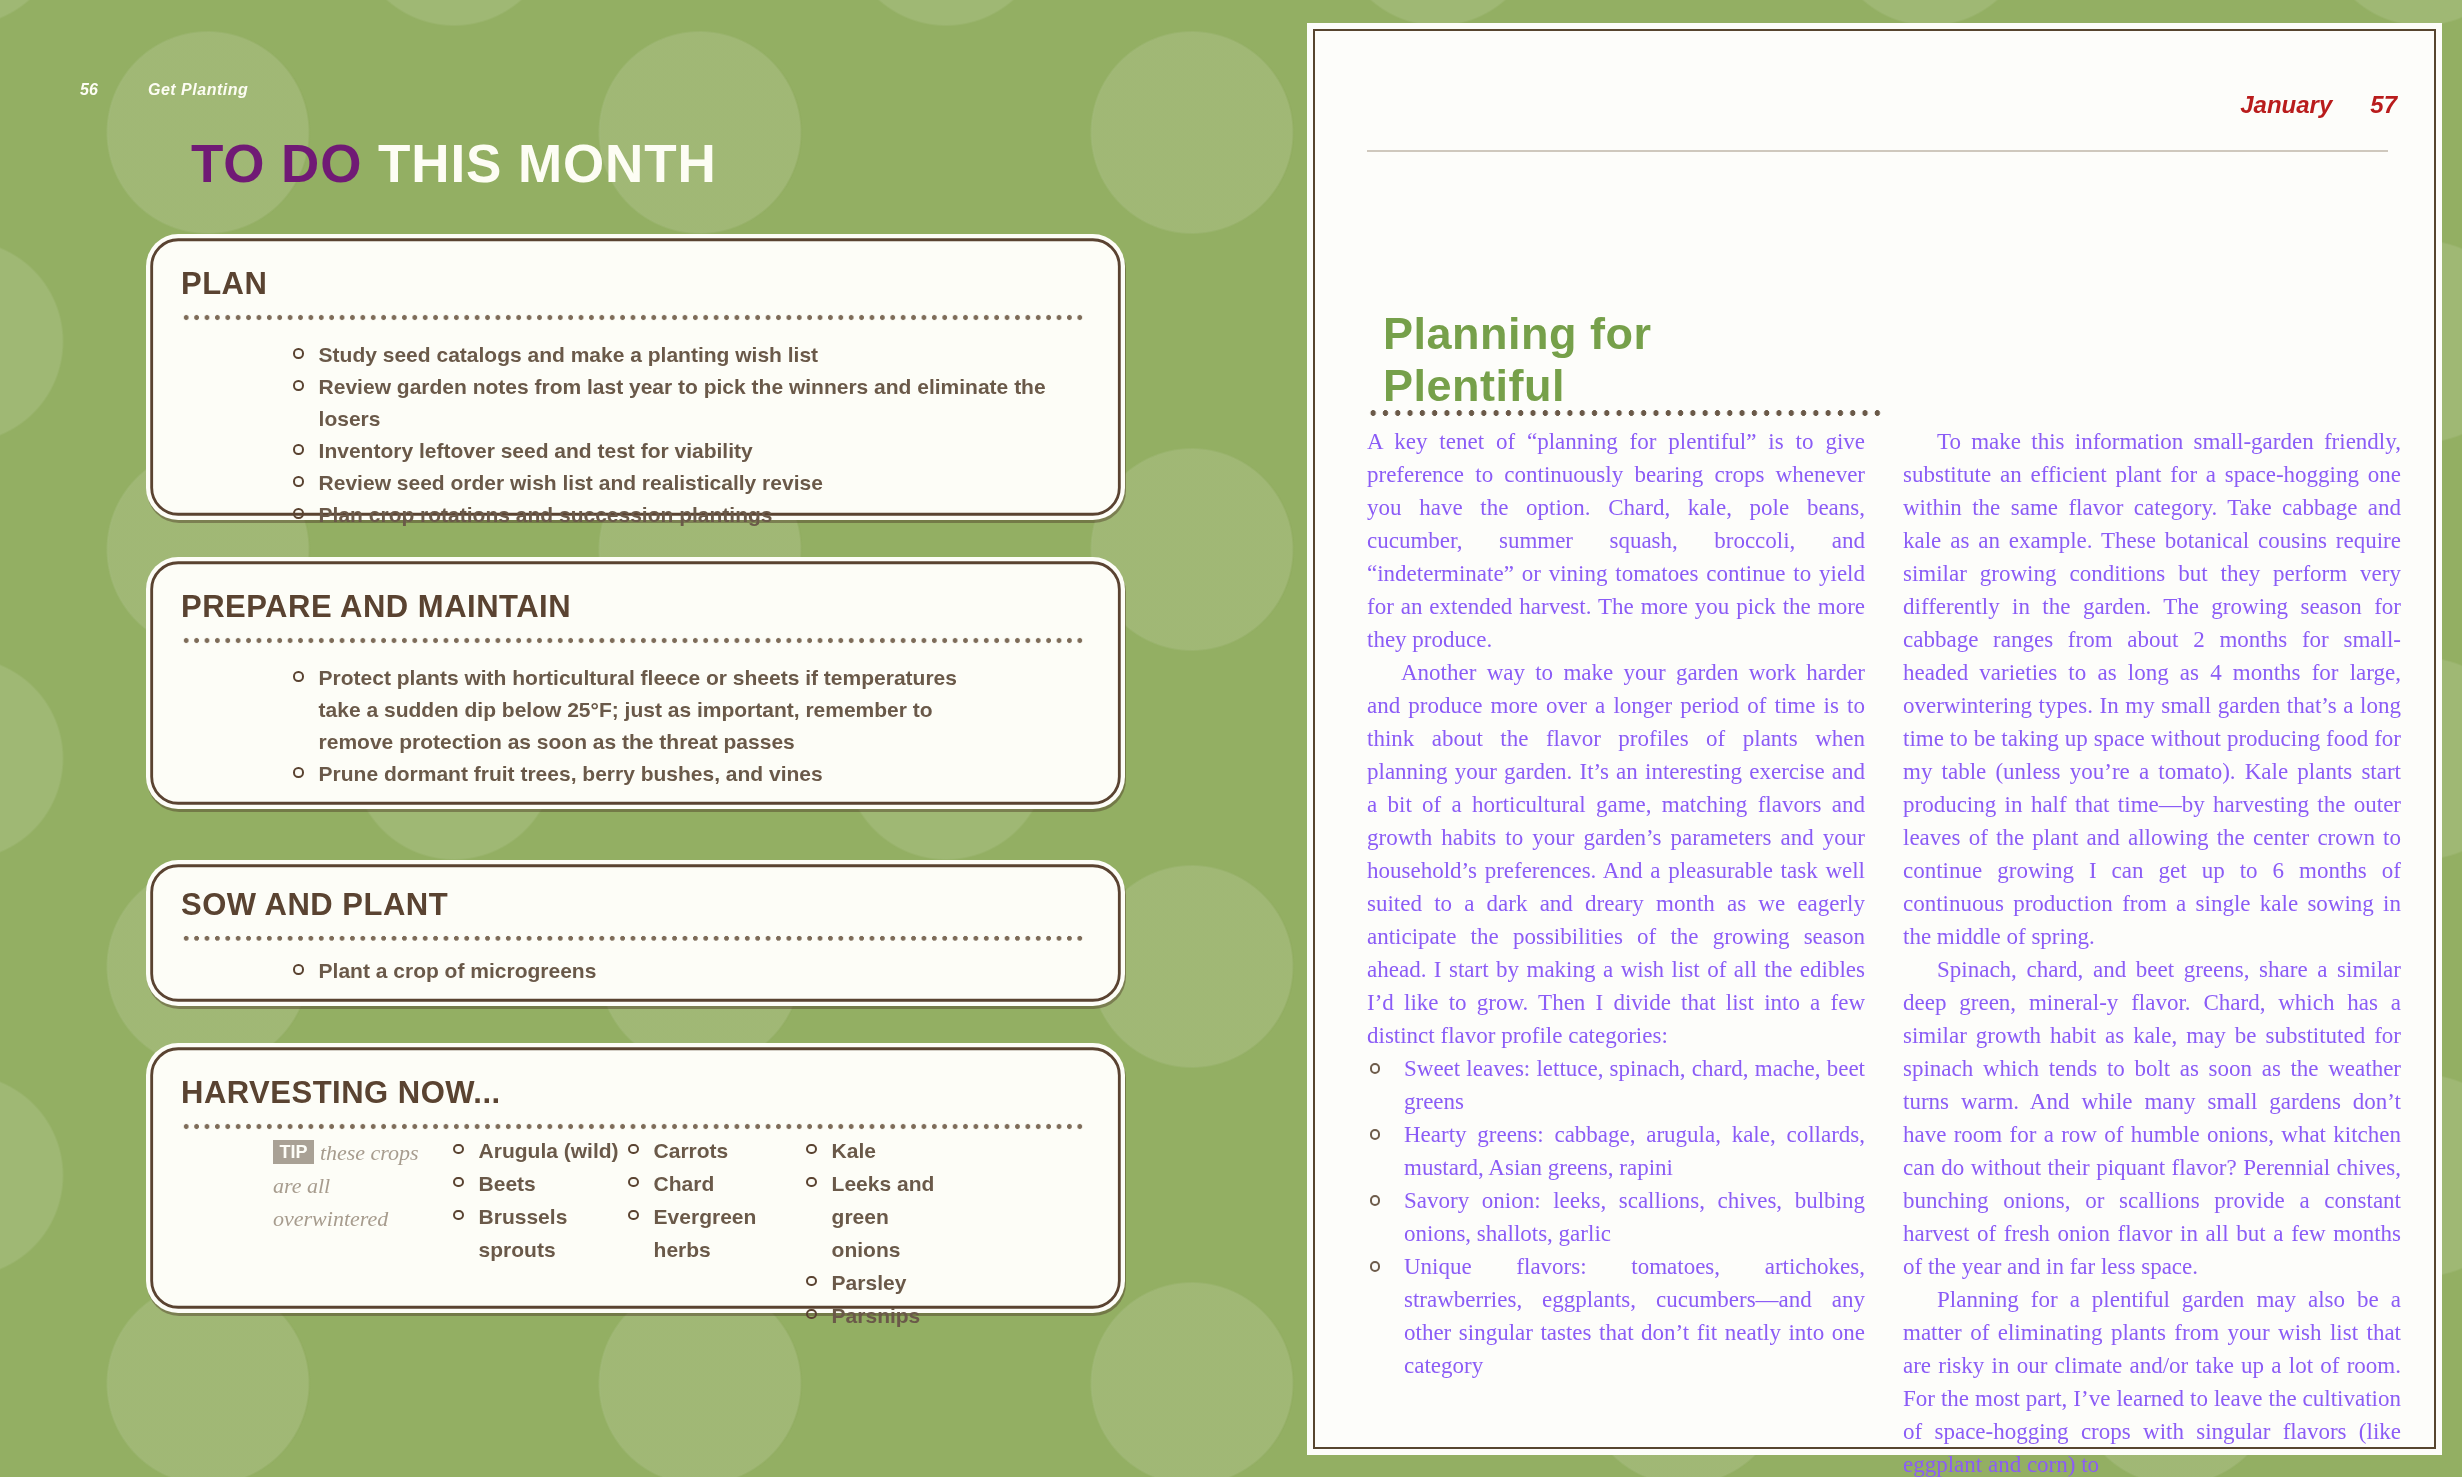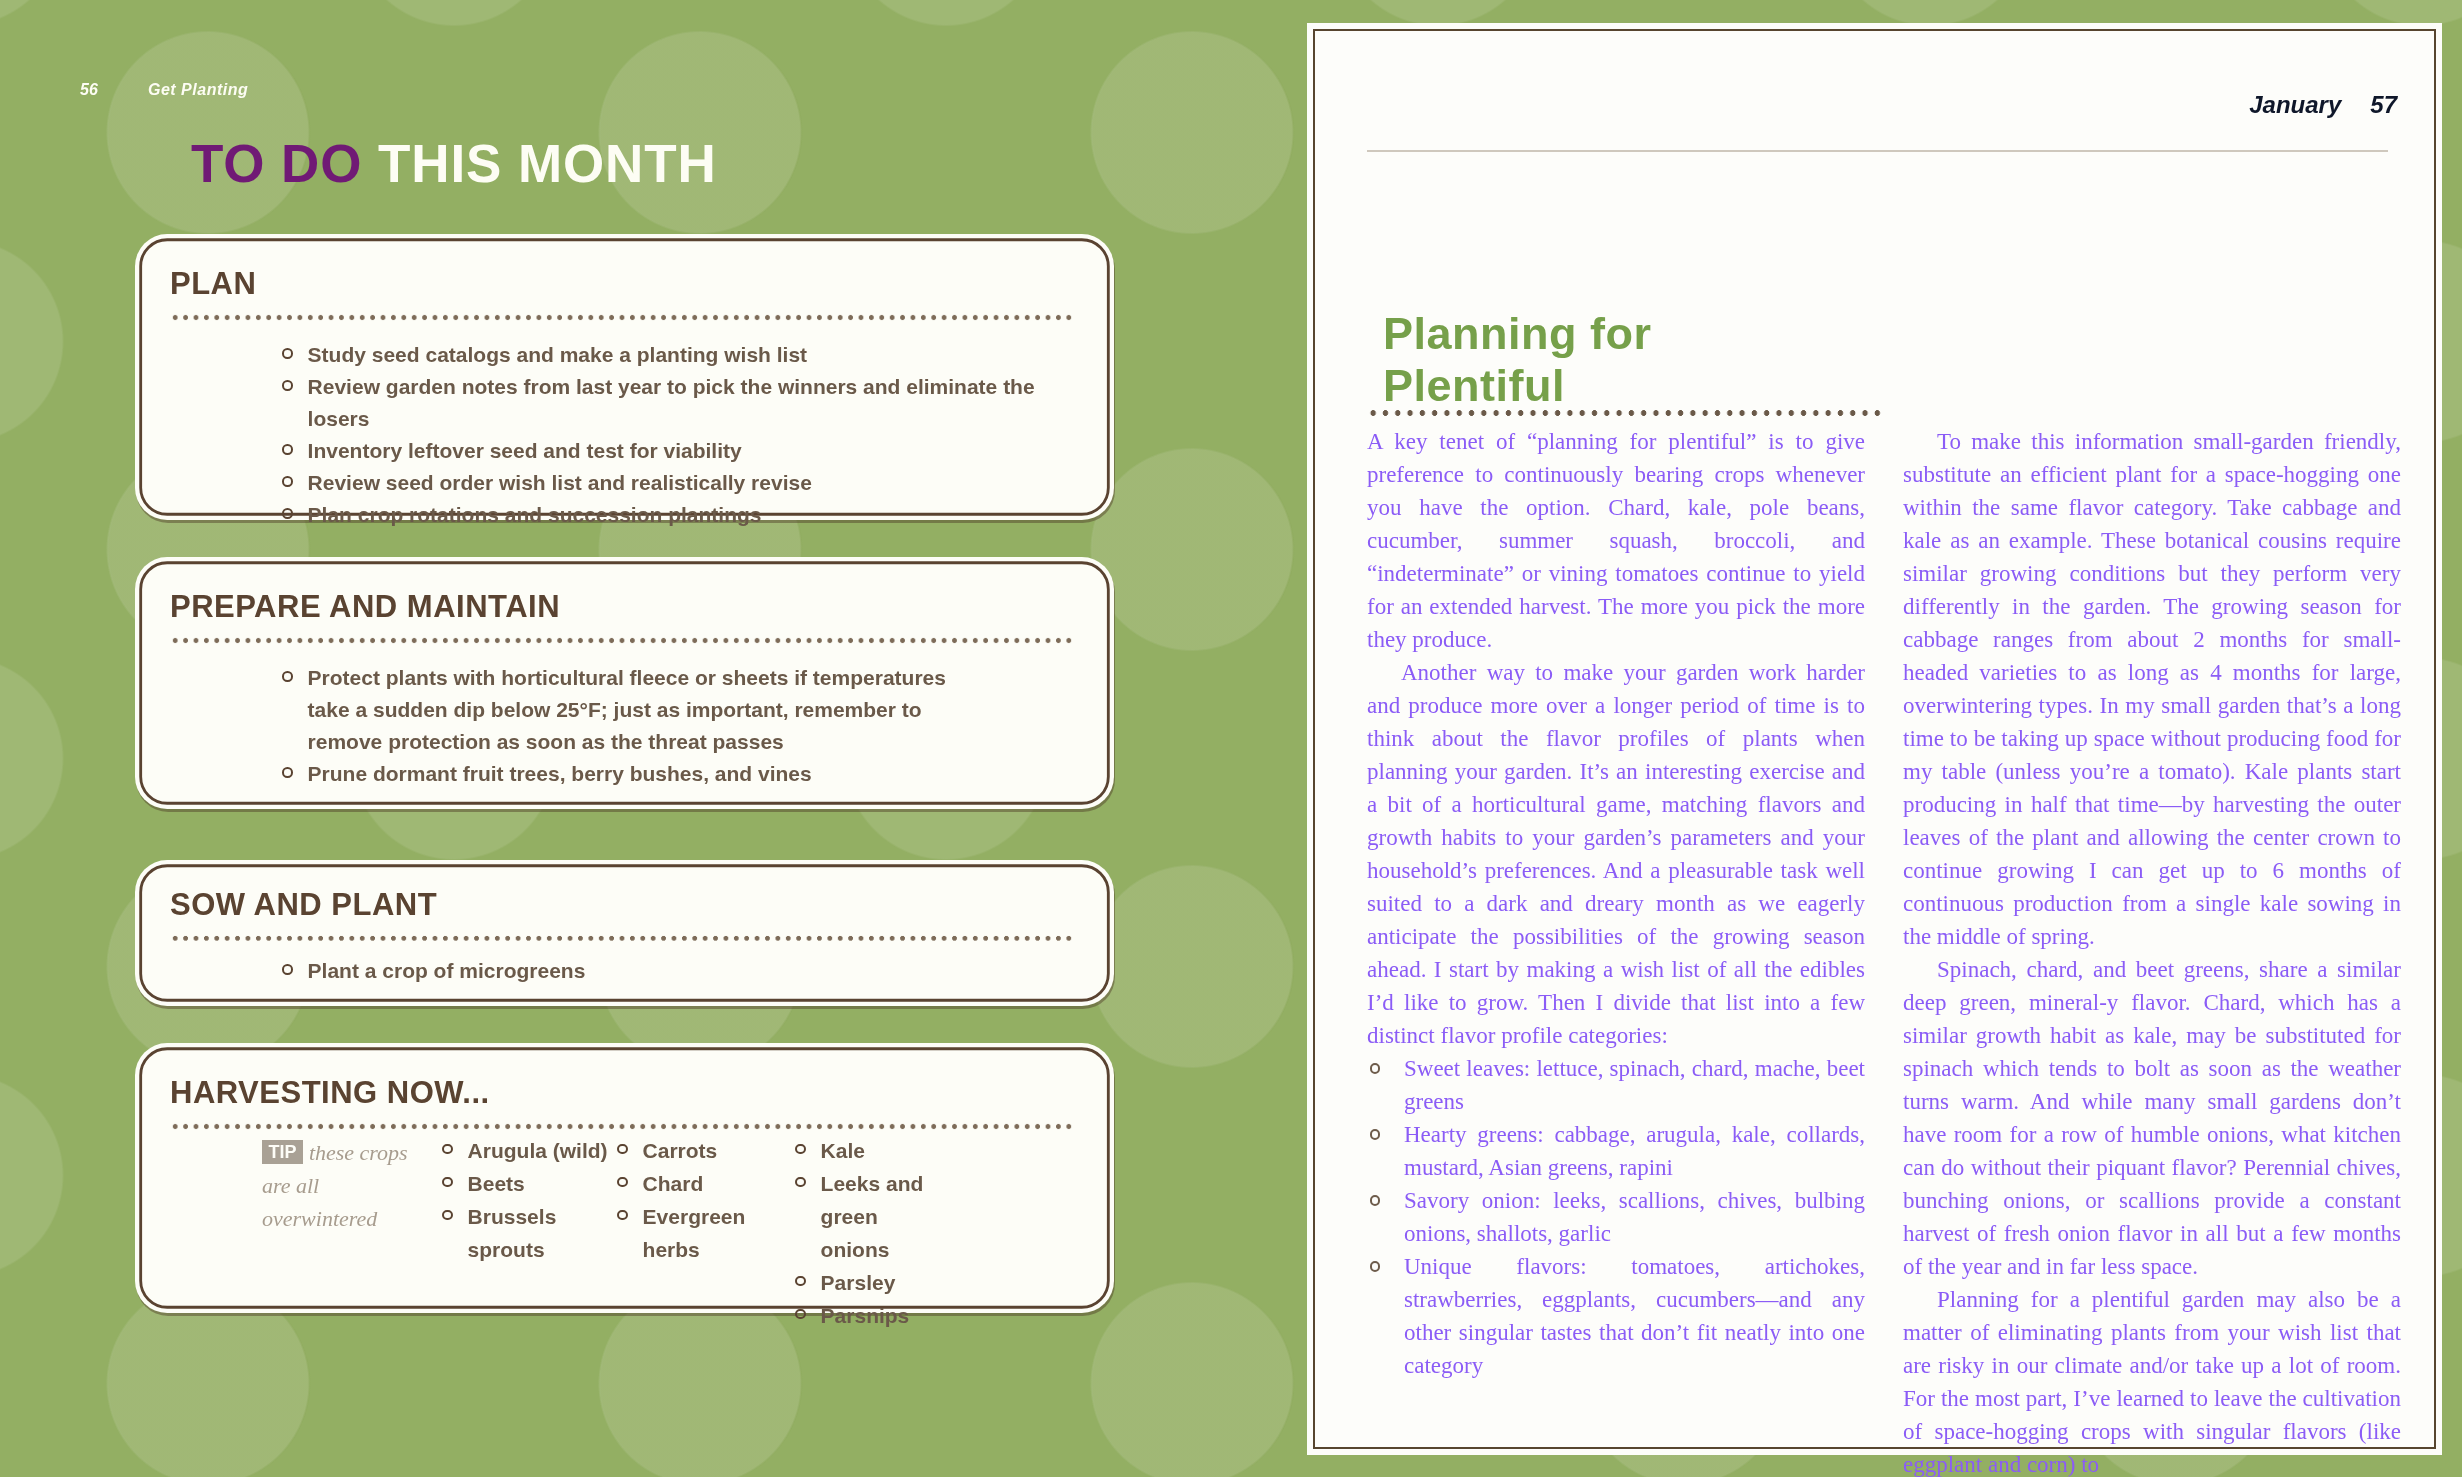--- a/index.html
+++ b/index.html
@@ -14,40 +14,40 @@
     background-size:492px 417px,492px 417px,492px 417px;
     background-position:-38px -76px,208px 133px,455px -76px;
   }
   
   .lp-num{position:absolute;left:80px;top:81px;color:#fdfdf4;font-size:16px;font-weight:bold;font-style:italic}
   .lp-sec{position:absolute;left:148px;top:81px;color:#fdfdf4;font-size:16px;font-weight:bold;font-style:italic;letter-spacing:0.5px}
   .todo-title{position:absolute;left:191px;top:133px;margin:0;font-size:53px;font-weight:bold;letter-spacing:0.9px;white-space:nowrap}
   .t-brown{color:#701a75}
   .t-white{color:#fdfdf4}
 
-  .card{position:absolute;left:135px;width:979px}
+  .card{position:absolute;left:146px;width:979px}
   .card-frame{position:absolute;left:0;top:0;filter:drop-shadow(1.9px 3.8px 0 rgba(77,58,38,0.45))}
   .frame-fill{fill:#fdfdf7}
   .frame-stroke{fill:none;stroke:#5a4331;stroke-width:3}
   .card-body{position:absolute;left:0;top:0;width:100%;height:100%;box-sizing:border-box;padding:32px 38px 0 35px}
   .card-h{margin:0;font-size:31px;font-weight:bold;color:#5a4331;letter-spacing:0.5px}
   .dots{height:6.6px;margin-top:12.3px;background-image:radial-gradient(circle,#7d6b58 2.1px,transparent 2.7px);background-size:10.4px 6.6px;background-repeat:repeat-x;background-position:left center}
   .todo-list{list-style:none;margin:18px 0 0 0;padding:0 0 0 112px}
   .todo-list li{position:relative;padding-left:25.6px;font-size:21px;line-height:32px;color:#6a5949;font-weight:bold}
   .ring{position:absolute;left:0;top:9.5px;width:6.6px;height:6.6px;border:2.8px solid #5a4331;border-radius:50%;background:transparent}
   
   .hcol{position:absolute;top:91px}
   .hitem{position:relative;padding-left:25.6px;font-size:21px;line-height:33px;color:#6a5949;font-weight:bold}
   .tip{position:absolute;left:127px;top:93px;width:152px;font-family:"Liberation Serif",serif;font-style:italic;font-size:22px;line-height:33px;color:#a79c8e}
   .tip-badge{display:inline-block;background:#a9a195;color:#fdfdf7;font-family:"Liberation Sans",sans-serif;font-style:normal;font-weight:bold;font-size:18px;line-height:24px;padding:0 6.6px;border-radius:0;margin-right:5.7px;vertical-align:1.9px}
 
   
   .right-page{position:absolute;left:1307px;top:23px;width:1135px;height:1432px;background:#fdfdfa}
   .rp-frame{position:absolute;left:5.7px;top:5.7px;right:5.7px;bottom:5.7px;border:2.8px solid #57452f;pointer-events:none}
-  .rp-head{position:absolute;top:68px;right:45px;display:flex;gap:29px;color:#0f172a;font-size:24px;font-weight:bold;font-style:italic}
+  .rp-head{position:absolute;top:68px;right:45px;display:flex;gap:38px;color:#b91c1c;font-size:24px;font-weight:bold;font-style:italic}
   .rp-rule{position:absolute;top:127px;left:60px;width:1021px;height:1.9px;background:#cfc8bd}
   .article-title{position:absolute;left:60px;top:269px;margin:16px;font-size:45px;line-height:52px;font-weight:bold;color:#76a04a;letter-spacing:0.5px}
   .title-dots{position:absolute;left:60px;top:386px;width:517px;height:7.6px;background-image:radial-gradient(circle,#6b5a49 2.5px,transparent 3px);background-size:12.3px 7.6px;background-repeat:repeat-x}
   .col{position:absolute;top:402px;width:498px;font-family:"Liberation Serif",serif;font-size:23px;line-height:33px;color:#8b5cf6;text-align:justify}
   .col1{left:60px}
   .col2{left:596px}
   .col p{margin:0}
   .p-indent{text-indent:34px}
   .flavor-list{list-style:none;margin:0;padding:0}
   .flavor-list li{position:relative;padding-left:37px}

